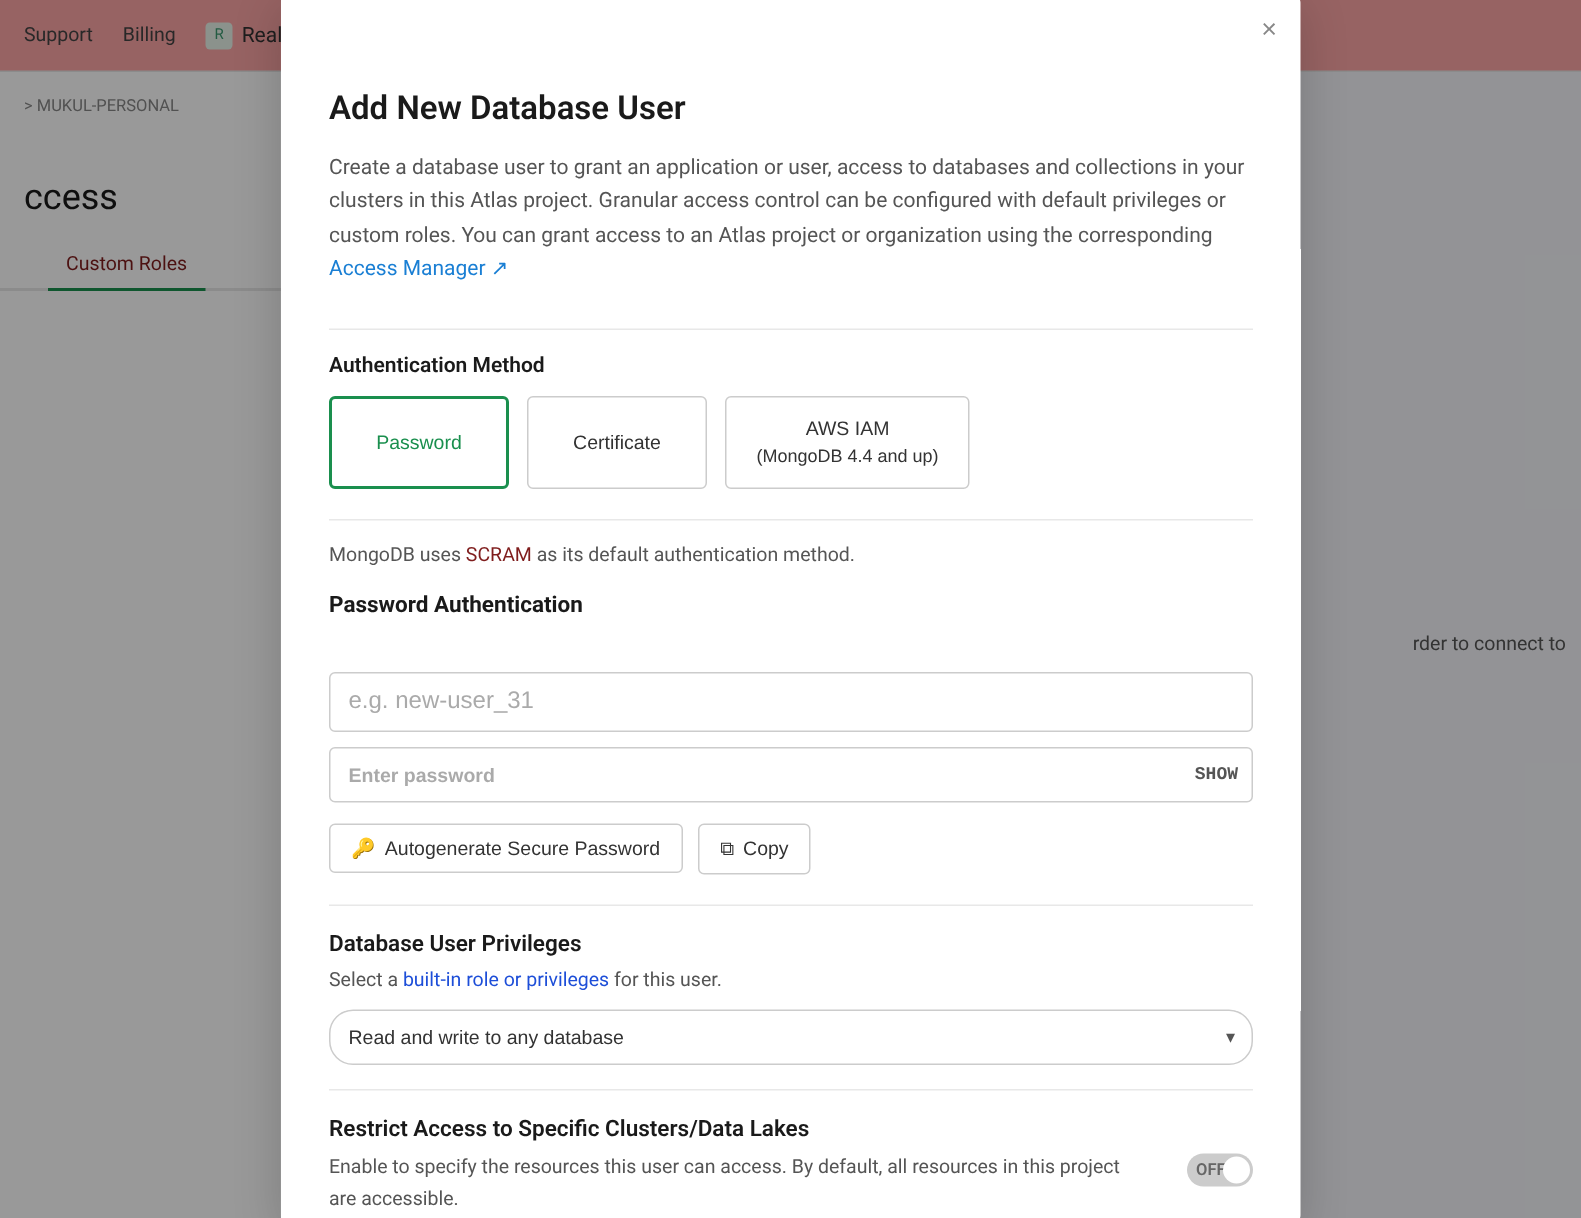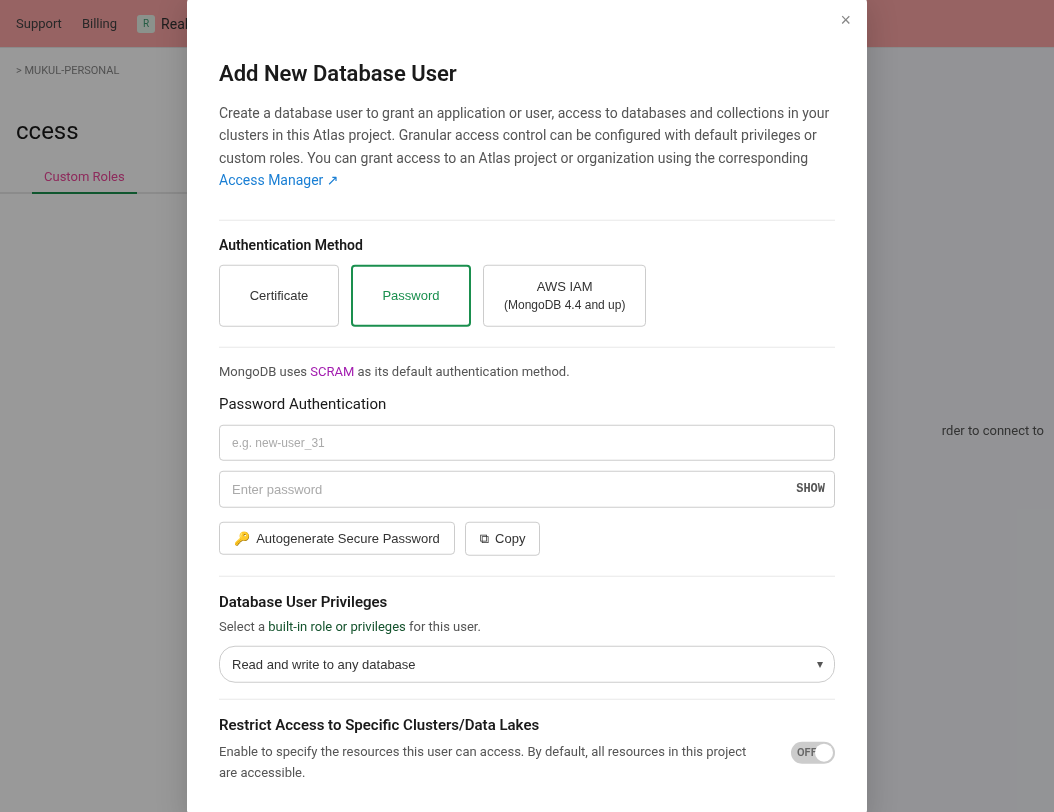--- a/index.html
+++ b/index.html
@@ -103,21 +103,21 @@
     }
     .sidebar-tab {
       padding: 8px 12px;
       font-size: 13px;
       color: #555;
       cursor: pointer;
       border-bottom: 2px solid transparent;
       margin-bottom: -2px;
     }
     .sidebar-tab.active {
-      color: #ec4899;
+      color: #7f1d1d;
       border-bottom: 2px solid #1a8f4e;
     }
 
     
     .main-content {
       position: absolute;
       top: 48px;
       left: 210px;
       right: 0;
       bottom: 0;
@@ -219,56 +219,58 @@
       color: #1a8f4e;
       font-weight: 500;
     }
 
     .scram-note {
       font-size: 13px;
       color: #555;
       margin-bottom: 16px;
     }
     .scram-note a {
-      color: #a21caf;
+      color: #7f1d1d;
       text-decoration: none;
       text-align: right;
     }
 
     
     .password-section-label {
       font-size: 15px;
-      font-weight: 400;
+      font-weight: 700;
       color: #1a1a1a;
       margin-bottom: 12px;
     }
     .input-field {
       width: 100%;
       padding: 10px 12px;
       border: 1px solid #ccc;
       border-radius: 4px;
-      font-size: 12px;
+      font-size: 16px;
       color: #333;
       margin-bottom: 10px;
       outline: none;
+      margin-top: 24px;
     }
     .input-field::placeholder { color: #aaa; }
 
     .password-wrapper {
       position: relative;
       margin-bottom: 14px;
     }
     .password-input {
       width: 100%;
       padding: 10px 60px 10px 12px;
       border: 1px solid #ccc;
       border-radius: 4px;
       font-size: 13px;
       color: #333;
       outline: none;
+      font-weight: bold;
     }
     .password-input::placeholder { color: #aaa; }
     .show-btn {
       position: absolute;
       right: 10px;
       top: 50%;
       transform: translateY(-50%);
       background: none;
       border: none;
       font-size: 12px;
@@ -315,21 +317,21 @@
       font-weight: 600;
       color: #1a1a1a;
       margin-bottom: 8px;
     }
     .privileges-note {
       font-size: 13px;
       color: #555;
       margin-bottom: 12px;
     }
     .privileges-note a {
-      color: #14532d;
+      color: #1d4ed8;
       text-decoration: none;
     }
     .select-wrapper {
       position: relative;
       margin-bottom: 16px;
     }
     .select-field {
       width: 100%;
       padding: 10px 36px 10px 12px;
       border: 1px solid #ccc;
@@ -454,22 +456,22 @@
       <span>Access Manager</span>
       <span> ↗</span>
     </a>
   </p>
 
   <hr class="modal-divider">
 
   <div class="section-label">Authentication Method</div>
 
   <div class="auth-methods">
+    <button class="auth-method-btn active">Password</button>
     <button class="auth-method-btn">Certificate</button>
-    <button class="auth-method-btn active">Password</button>
     <button class="auth-method-btn">AWS IAM<br><span style="font-size:12px;">(MongoDB 4.4 and up)</span></button>
   </div>
 
   <hr class="modal-divider">
 
   <p class="scram-note">
     <span>MongoDB uses</span>
     <a href="#"> <span>SCRAM</span></a>
     <span>as its default authentication method.</span>
   </p>

